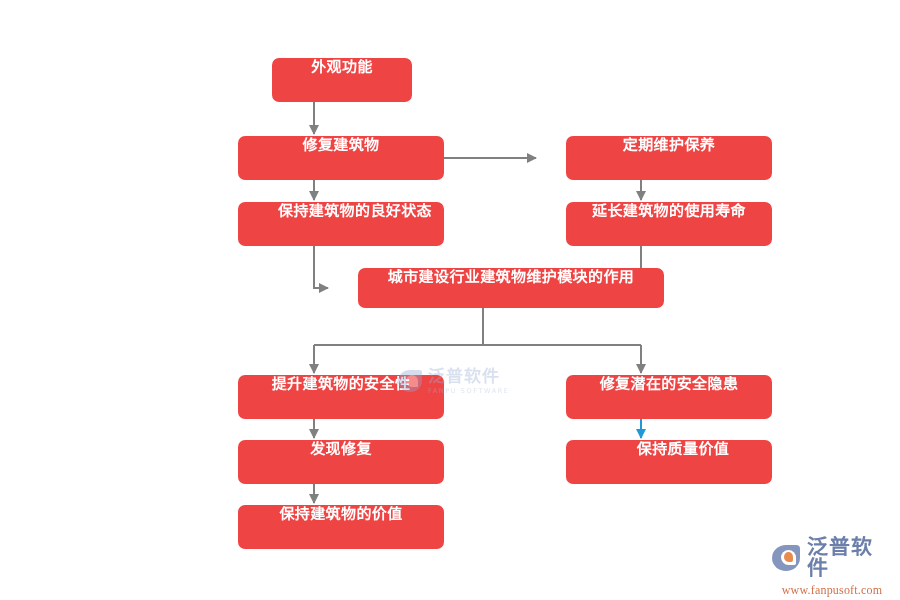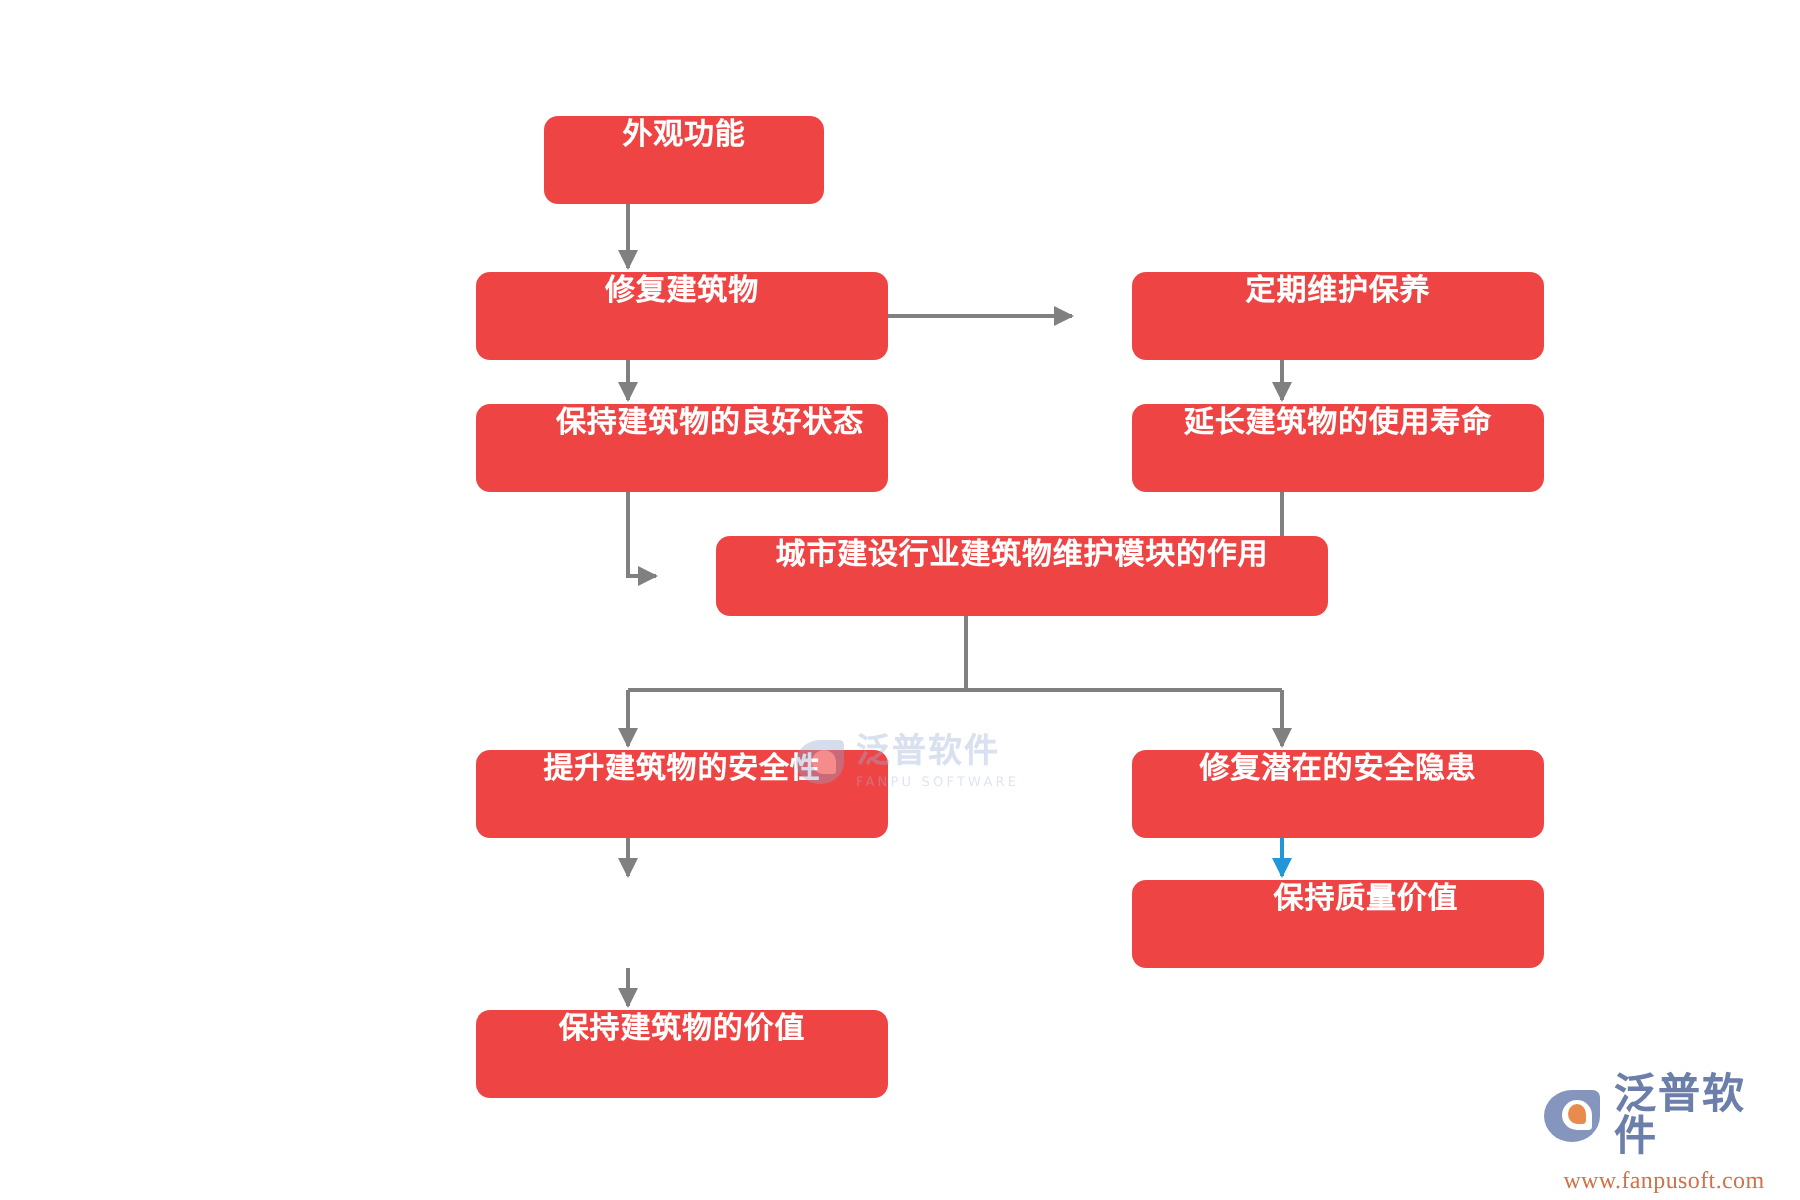--- a/index.html
+++ b/index.html
@@ -222,20 +222,23 @@
   </div>
 
   <div class="node" style="left:210px; top:375px; width:206px; height:44px;">
     <span class="node-label">提升建筑物的安全性</span>
   </div>
 
   <div class="node" style="left:538px; top:375px; width:206px; height:44px;">
     <span class="node-label">修复潜在的安全隐患</span>
   </div>
 
+  <div class="node" style="left:210px; top:440px; width:206px; height:44px;">
+    <span class="node-label">发现修复</span>
+  </div>
 
   <div class="node" style="left:538px; top:440px; width:206px; height:44px;padding-left:28px;">
     <span class="node-label">保持质量价值</span>
   </div>
 
   <div class="node" style="left:210px; top:505px; width:206px; height:44px;">
     <span class="node-label">保持建筑物的价值</span>
   </div>
 
   <div id="watermark">

